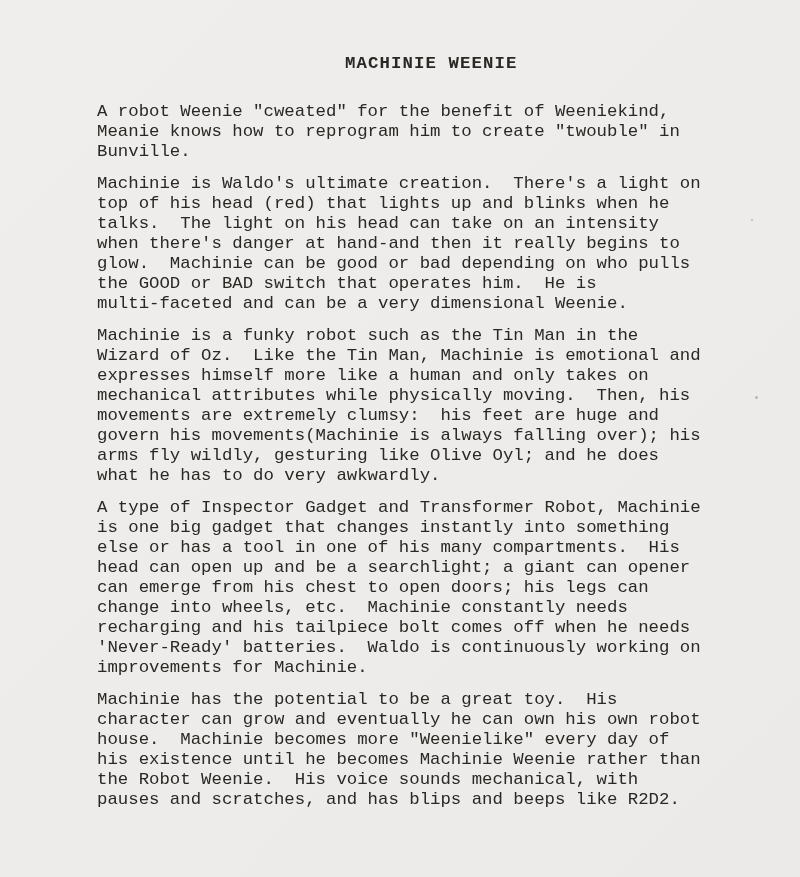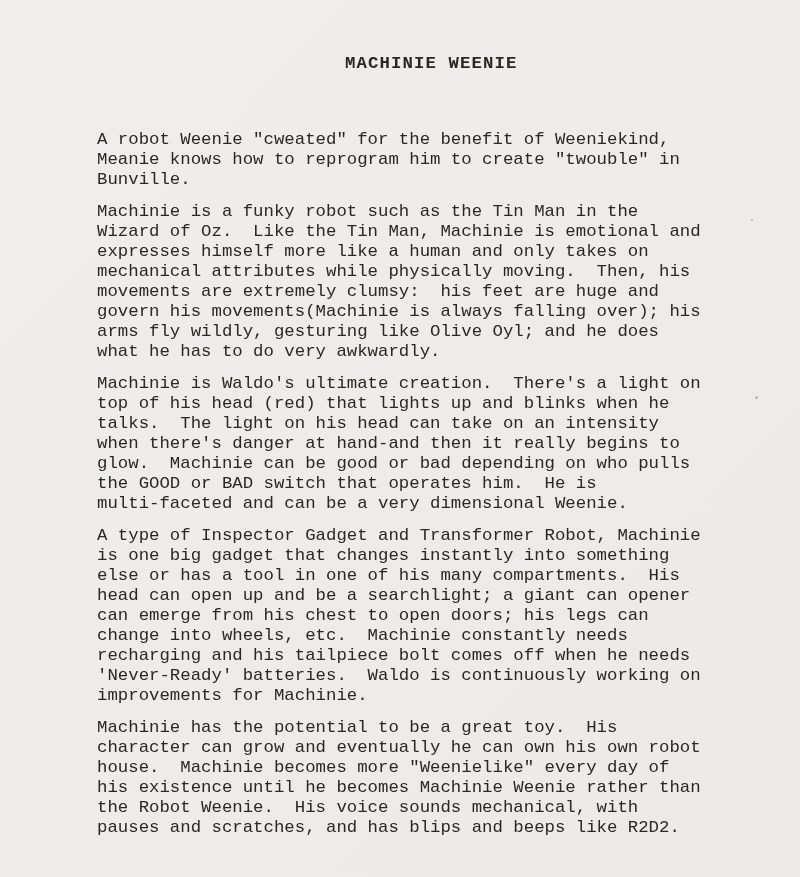--- a/index.html
+++ b/index.html
@@ -16,21 +16,21 @@
     color: #2a2824;
   }
   .content {
     padding: 54px 0 0 97px;
   }
   .doc-title {
     font-size: 17.35px;
     font-weight: bold;
     line-height: 20px;
     letter-spacing: 1.1px;
-    margin: 0 0 56px 248px;
+    margin: 0 0 28px 248px;
     white-space: pre;
   }
   .doc-paragraph {
     font-size: 17.35px;
     font-weight: normal;
     line-height: 20px;
     margin: 0 0 12px 0;
     white-space: pre-wrap;
   }
   .scan-speck {
@@ -45,36 +45,36 @@
 <body>
 
 <div class="page">
   <div class="content">
     <h1 class="doc-title">MACHINIE WEENIE</h1>
 
     <p class="doc-paragraph">A robot Weenie "cweated" for the benefit of Weeniekind,
 Meanie knows how to reprogram him to create "twouble" in
 Bunville.</p>
 
+    <p class="doc-paragraph">Machinie is Waldo's ultimate creation.  There's a light on
+top of his head (red) that lights up and blinks when he
+talks.  The light on his head can take on an intensity
+when there's danger at hand-and then it really begins to
+glow.  Machinie can be good or bad depending on who pulls
+the GOOD or BAD switch that operates him.  He is
+multi-faceted and can be a very dimensional Weenie.</p>
+
     <p class="doc-paragraph">Machinie is a funky robot such as the Tin Man in the
 Wizard of Oz.  Like the Tin Man, Machinie is emotional and
 expresses himself more like a human and only takes on
 mechanical attributes while physically moving.  Then, his
 movements are extremely clumsy:  his feet are huge and
 govern his movements(Machinie is always falling over); his
 arms fly wildly, gesturing like Olive Oyl; and he does
 what he has to do very awkwardly.</p>
-
-    <p class="doc-paragraph">Machinie is Waldo's ultimate creation.  There's a light on
-top of his head (red) that lights up and blinks when he
-talks.  The light on his head can take on an intensity
-when there's danger at hand-and then it really begins to
-glow.  Machinie can be good or bad depending on who pulls
-the GOOD or BAD switch that operates him.  He is
-multi-faceted and can be a very dimensional Weenie.</p>
 
     <p class="doc-paragraph">A type of Inspector Gadget and Transformer Robot, Machinie
 is one big gadget that changes instantly into something
 else or has a tool in one of his many compartments.  His
 head can open up and be a searchlight; a giant can opener
 can emerge from his chest to open doors; his legs can
 change into wheels, etc.  Machinie constantly needs
 recharging and his tailpiece bolt comes off when he needs
 'Never-Ready' batteries.  Waldo is continuously working on
 improvements for Machinie.</p>

